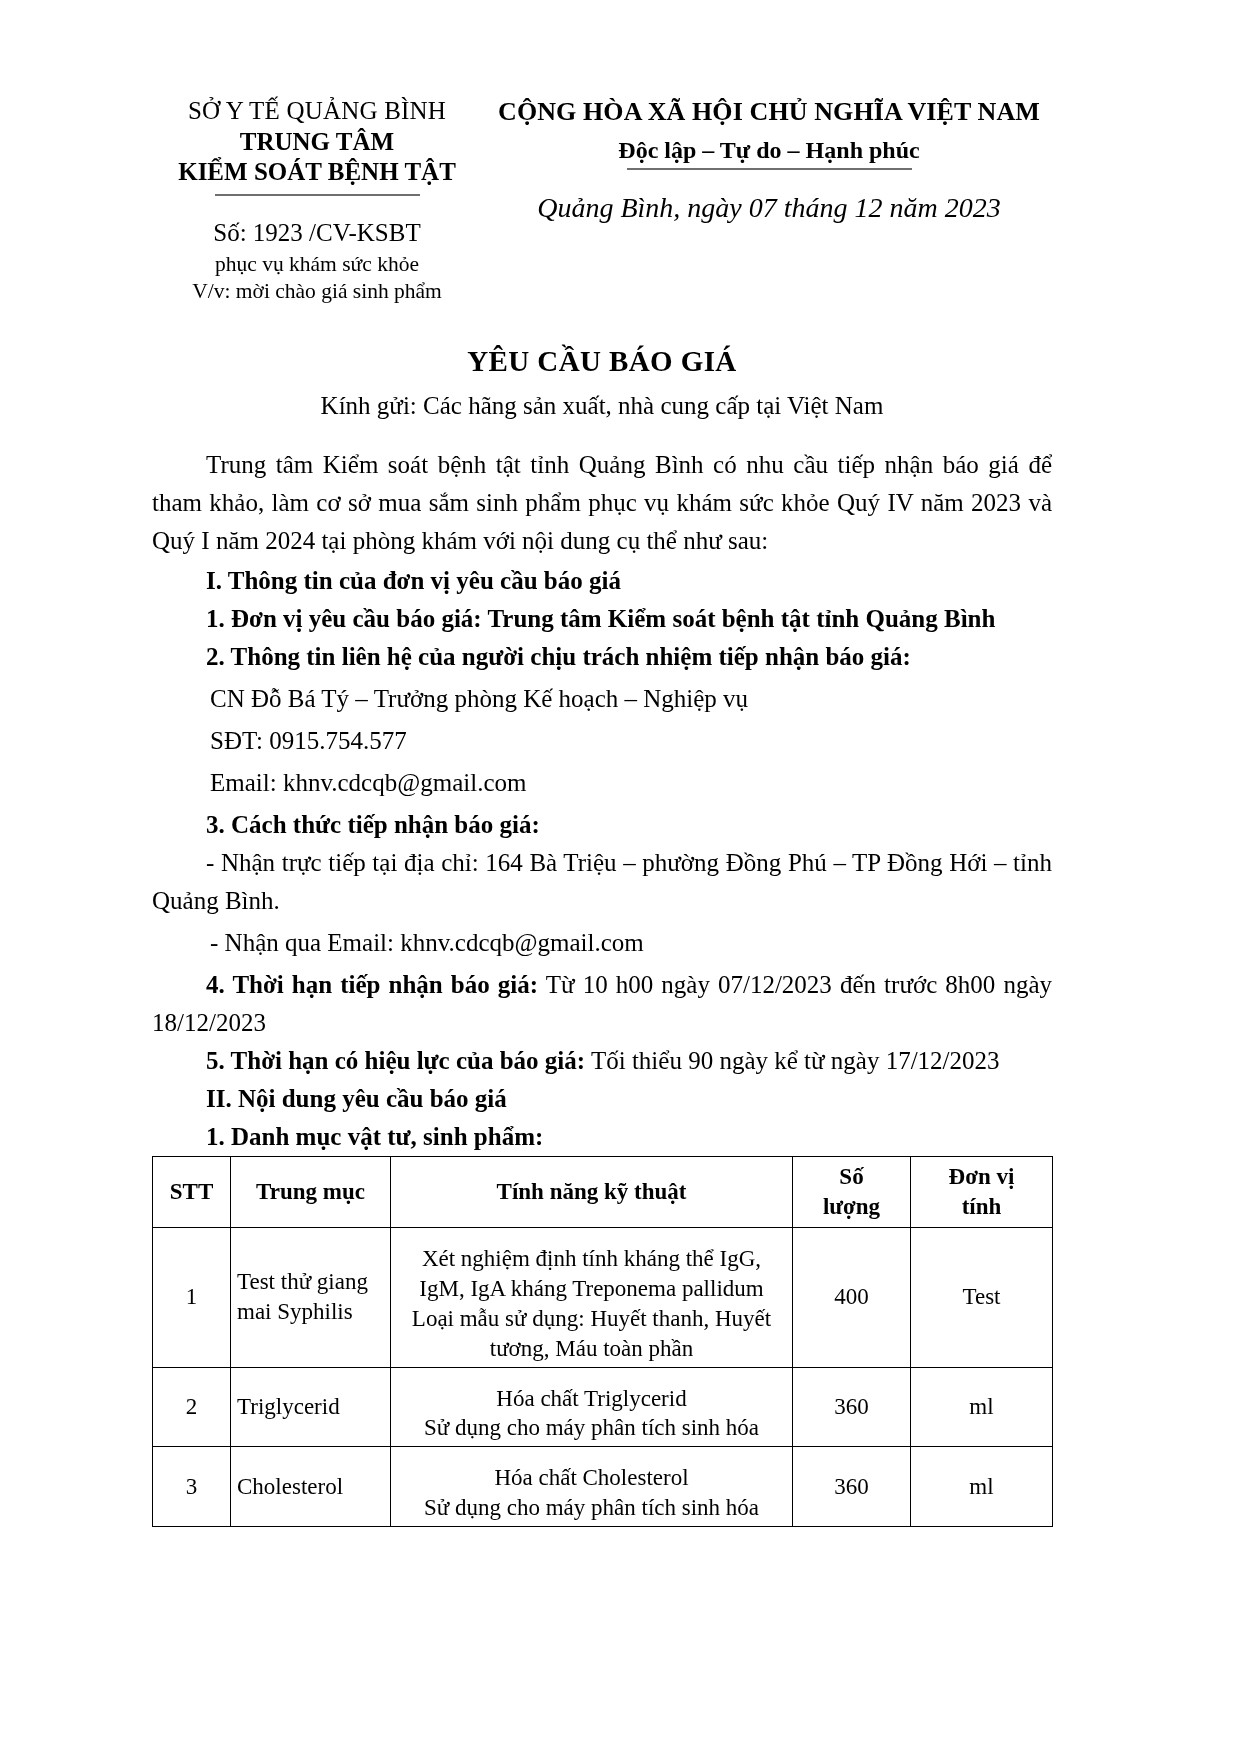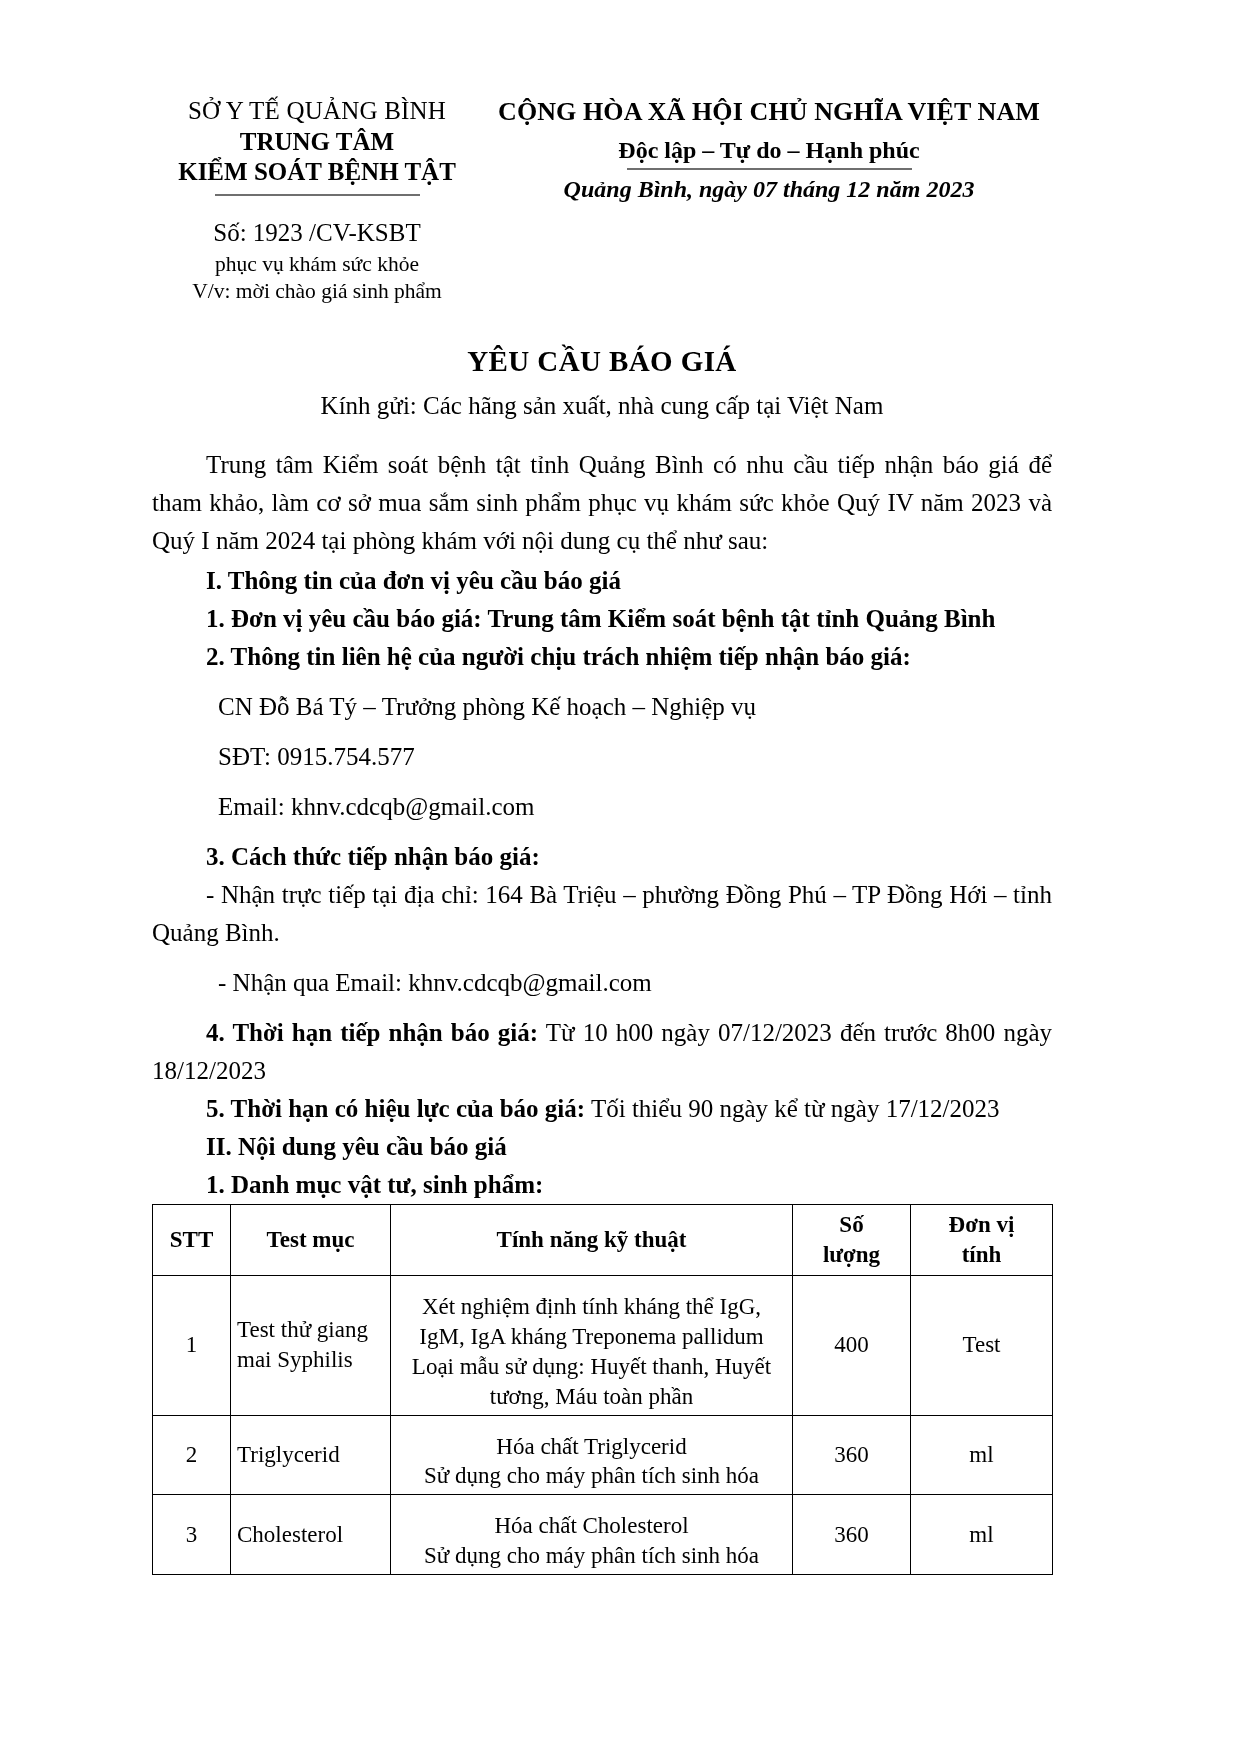--- a/index.html
+++ b/index.html
@@ -101,25 +101,24 @@
     margin-top: 6px;
   }
   .nation-underline {
     display: block;
     width: 285px;
     height: 2px;
     background: #6f6f6f;
     margin: 3px auto 0 auto;
   }
   .date-line {
-    font-size: 24px;
+    font-size: 28px;
     font-style: italic;
-    margin-top: 6px;
-    white-space: nowrap;
-    font-weight: bold;
+    margin-top: 22px;
+    white-space: nowrap;
   }
 
   
   .title-block {
     text-align: center;
     margin-top: 40px;
   }
   .doc-title {
     font-size: 29px;
     font-weight: bold;
@@ -151,21 +150,21 @@
     font-weight: bold;
     font-size: 25px;
     line-height: 1.52;
     margin: 0;
     text-indent: 54px;
     text-align: left;
   }
   .sub-line {
     font-size: 25px;
     line-height: 1.52;
-    margin: 12px;
+    margin: 4px;
     text-indent: 54px;
     text-align: left;
   }
 
   
   .items-table {
     border-collapse: collapse;
     width: 900px;
     table-layout: fixed;
   }
@@ -261,21 +260,21 @@
       <colgroup>
         <col class="col-stt">
           <col class="col-name">
           <col class="col-spec">
           <col class="col-qty">
           <col class="col-unit">
       </colgroup>
       <thead>
         <tr>
           <th>STT</th>
-          <th>Test mục</th>
+          <th>Trung mục</th>
           <th>Tính năng kỹ thuật</th>
           <th>
             <span class="spec-line">Số</span>
             <span class="spec-line">lượng</span>
           </th>
           <th>
             <span class="spec-line">Đơn vị</span>
             <span class="spec-line">tính</span>
           </th>
         </tr>

